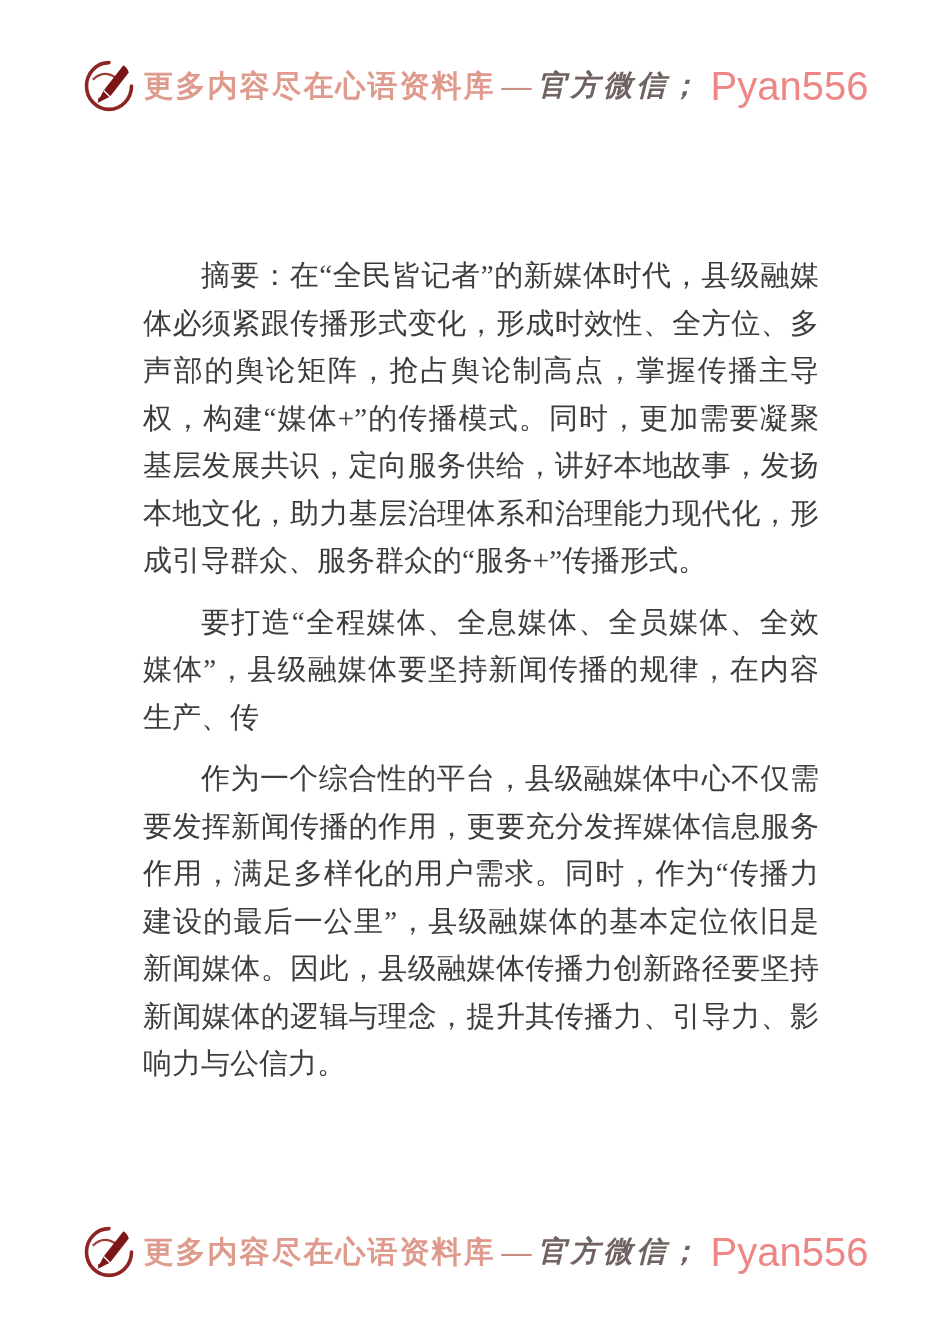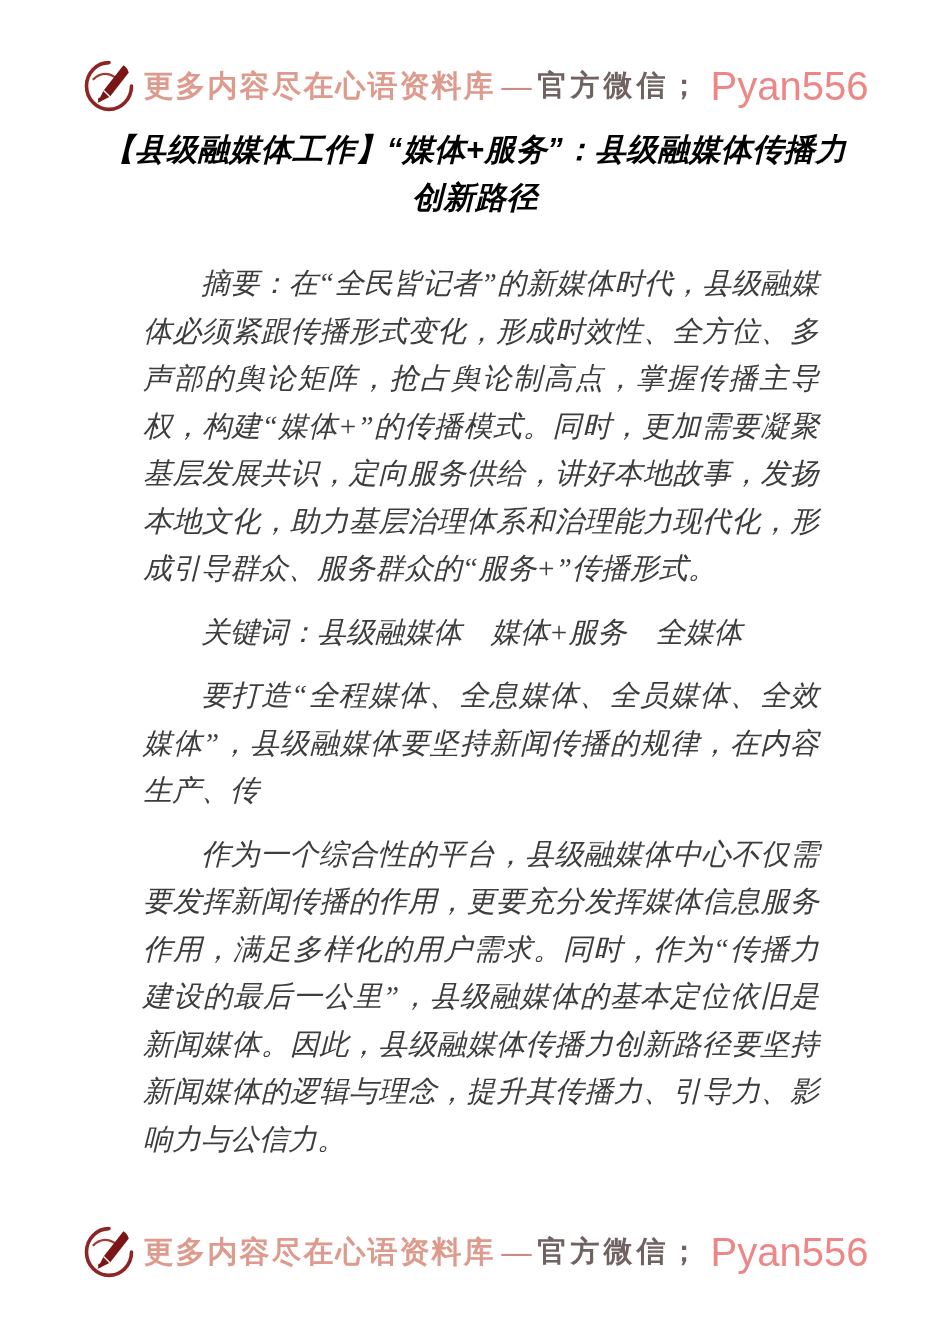--- a/index.html
+++ b/index.html
@@ -32,20 +32,21 @@
     font-size: 30px;
     font-weight: 700;
     letter-spacing: 2px;
     font-family: "Liberation Serif", "DejaVu Serif", serif;
   }
   .brand .dash { color: #c98d84; font-size: 30px; font-weight: 700; margin: 0 -2px; }
   .brand .wechat-label {
     color: #6f6260;
     font-size: 29px;
     font-weight: 600;
+    font-style: italic;
     letter-spacing: 4px;
     font-family: "Liberation Serif", "DejaVu Serif", serif;
   }
   .brand .wechat-id {
     color: #ee8686;
     font-size: 40px;
     font-weight: 400;
     font-family: "Liberation Sans", "DejaVu Sans", sans-serif;
   }
 
@@ -73,23 +74,22 @@
     top: 244px;
     left: 143px;
     width: 676px;
     color: #3d3d3d;
     font-size: 29px;
     line-height: 47.5px;
     text-align: justify;
     font-family: "Liberation Serif", "DejaVu Serif", serif;
   }
   .content p {
-    margin: 16px 0 14px 0;
+    margin: 8px 0 14px 0;
     text-indent: 2em;
-    font-style: italic;
   }
   .content p.keywords { text-align: left; }
 </style>
 </head>
 <body>
 
 <div class="page">
 
   <div class="brand header">
     <svg class="logo" viewBox="0 0 60 62" aria-hidden="true">
@@ -98,28 +98,23 @@
       <path d="M46 8 L24 36 L17 50 L31 43 L52 16 Q50 10 46 8 Z" fill="#7c1616"></path>
       <path d="M24 36 L31 43" stroke="#ffffff" stroke-width="1.5"></path>
       <circle cx="20" cy="46" r="2.2" fill="#7c1616"></circle>
     </svg>
     <span class="tagline">更多内容尽在心语资料库</span>
     <span class="dash">—</span>
     <span class="wechat-label">官方微信；</span>
     <span class="wechat-id">Pyan556</span>
   </div>
 
-  <h1 class="title">
-    <span>【县级融媒体工作】“媒体+服务”：县级融媒体传播力</span>
-    <span>创新路径</span>
-  </h1>
 
   <div class="content">
     <p>摘要：在“全民皆记者”的新媒体时代，县级融媒体必须紧跟传播形式变化，形成时效性、全方位、多声部的舆论矩阵，抢占舆论制高点，掌握传播主导权，构建“媒体+”的传播模式。同时，更加需要凝聚基层发展共识，定向服务供给，讲好本地故事，发扬本地文化，助力基层治理体系和治理能力现代化，形成引导群众、服务群众的“服务+”传播形式。</p>
-    <p class="keywords">关键词：县级融媒体　媒体+服务　全媒体</p>
     <p>要打造“全程媒体、全息媒体、全员媒体、全效媒体”，县级融媒体要坚持新闻传播的规律，在内容生产、传</p>
     <p>作为一个综合性的平台，县级融媒体中心不仅需要发挥新闻传播的作用，更要充分发挥媒体信息服务作用，满足多样化的用户需求。同时，作为“传播力建设的最后一公里”，县级融媒体的基本定位依旧是新闻媒体。因此，县级融媒体传播力创新路径要坚持新闻媒体的逻辑与理念，提升其传播力、引导力、影响力与公信力。</p>
   </div>
 
   <div class="brand footer">
     <svg class="logo" viewBox="0 0 60 62" aria-hidden="true">
       <path d="M30 5 A 25 26 0 1 0 55 31" fill="none" stroke="#8e2424" stroke-width="4" stroke-linecap="round"></path>
       <path d="M12 24 q 12 -12 26 -2" fill="none" stroke="#a03a34" stroke-width="2.5"></path>
       <path d="M46 8 L24 36 L17 50 L31 43 L52 16 Q50 10 46 8 Z" fill="#7c1616"></path>
       <path d="M24 36 L31 43" stroke="#ffffff" stroke-width="1.5"></path>

